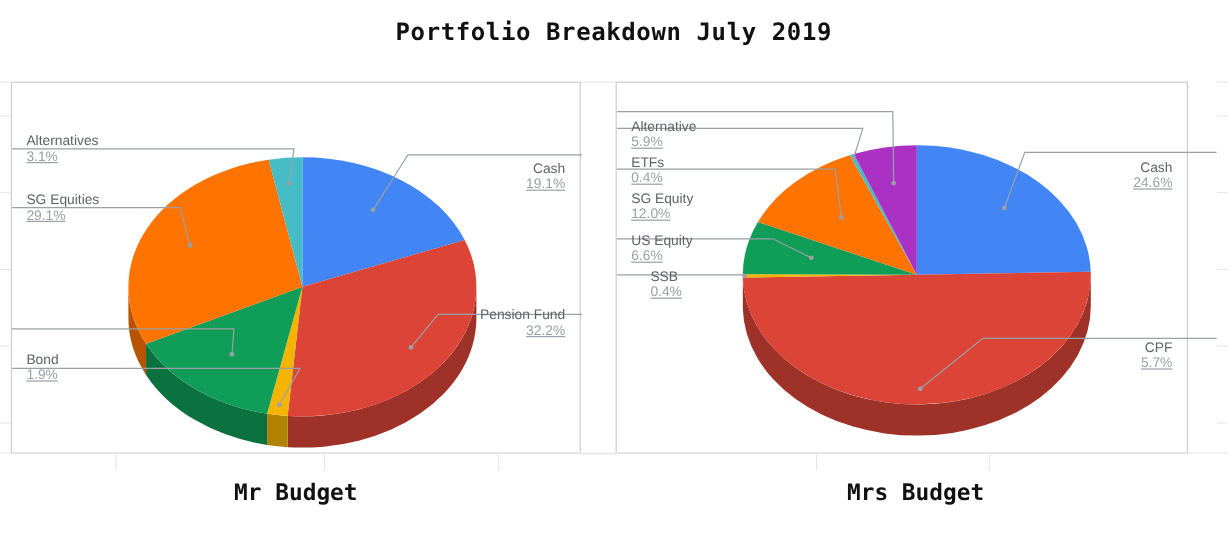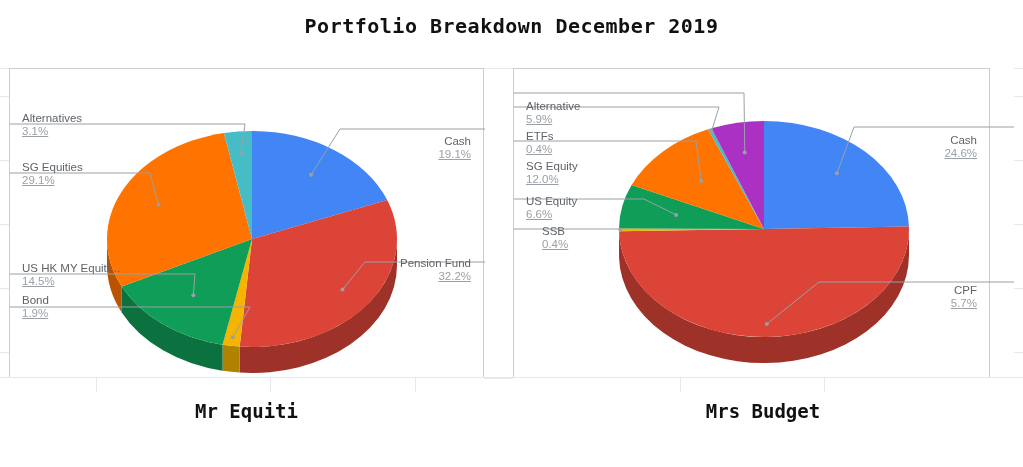--- a/index.html
+++ b/index.html
@@ -43,21 +43,21 @@
   
   .slice-label{position:absolute;white-space:nowrap;line-height:1.12;}
   .slice-label .nm{font-size:11.5px;color:#5f6368;display:block;}
   .slice-label .pc{font-size:11.5px;color:#9aa0a6;display:block;text-decoration:underline;}
   .slice-label.right{text-align:right;}
   .slice-label.left{text-align:left;}
 </style>
 </head>
 <body>
 
-<div class="page-title">Portfolio Breakdown December 2019</div>
+<div class="page-title">Portfolio Breakdown July 2019</div>
 
 <div class="charts-row">
 
   <div class="chart-panel" id="panel-mr">
     <svg class="chart-svg" id="svg-mr" width="475" height="310" viewBox="0 0 475 310">
         <g></g>
         <g>
           <path d="M 387 170 A 145 108 0 0 1 229.70314095105115 277.61092876259283 L 229.70314095105115 303.61092876259283 A 145 108 0 0 0 387 196 Z" fill="#9e3128"></path>
           <path d="M 229.70314095105115 277.61092876259283 A 145 108 0 0 1 212.56681945611962 275.7515845940135 L 212.56681945611962 301.7515845940135 A 145 108 0 0 0 229.70314095105115 303.61092876259283 Z" fill="#b08200"></path>
           <path d="M 212.56681945611962 275.7515845940135 A 145 108 0 0 1 111.71486736261929 217.40512626400374 L 111.71486736261929 243.40512626400374 A 145 108 0 0 0 212.56681945611962 301.7515845940135 Z" fill="#0b713f"></path>
@@ -90,24 +90,20 @@
     <div class="slice-label left" style="left:12px;top:43px;">
       <span class="nm">Alternatives</span>
       <span class="pc">3.1%</span>
     </div>
 
     <div class="slice-label left" style="left:12px;top:92px;">
       <span class="nm">SG Equities</span>
       <span class="pc">29.1%</span>
     </div>
 
-    <div class="slice-label left" style="left:12px;top:193px;">
-      <span class="nm">US HK MY Equiti…</span>
-      <span class="pc">14.5%</span>
-    </div>
 
     <div class="slice-label left" style="left:12px;top:225px;">
       <span class="nm">Bond</span>
       <span class="pc">1.9%</span>
     </div>
 
     <div class="slice-label right" style="right:12px;top:66px;">
       <span class="nm">Cash</span>
       <span class="pc">19.1%</span>
     </div>
@@ -182,21 +178,21 @@
       <span class="pc">24.6%</span>
     </div>
 
     <div class="slice-label right" style="right:12px;top:215px;">
       <span class="nm">CPF</span>
       <span class="pc">5.7%</span>
     </div>
   </div>
 </div>
 
-<div class="caption" id="caption-mr">Mr Equiti</div>
+<div class="caption" id="caption-mr">Mr Budget</div>
 <div class="caption" id="caption-mrs">Mrs Budget</div>
 
 <div class="tickline" style="left: 0px; top: 68px; width: 9px; height: 1px;"></div>
 <div class="tickline" style="left: 1014px; top: 68px; width: 9px; height: 1px;"></div>
 <div class="tickline" style="left: 0px; top: 96px; width: 9px; height: 1px;"></div>
 <div class="tickline" style="left: 1014px; top: 96px; width: 9px; height: 1px;"></div>
 <div class="tickline" style="left: 0px; top: 160px; width: 9px; height: 1px;"></div>
 <div class="tickline" style="left: 1014px; top: 160px; width: 9px; height: 1px;"></div>
 <div class="tickline" style="left: 0px; top: 224px; width: 9px; height: 1px;"></div>
 <div class="tickline" style="left: 1014px; top: 224px; width: 9px; height: 1px;"></div>

